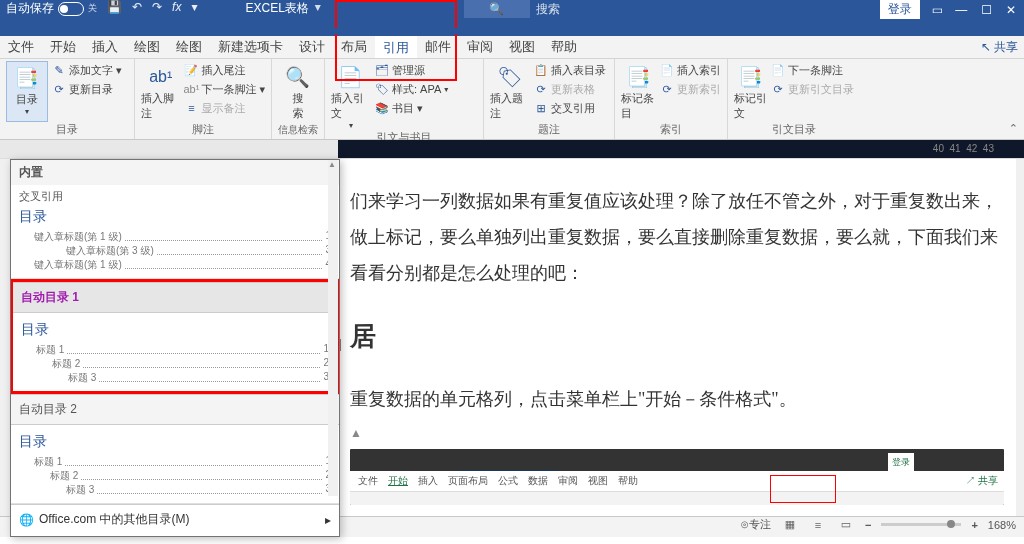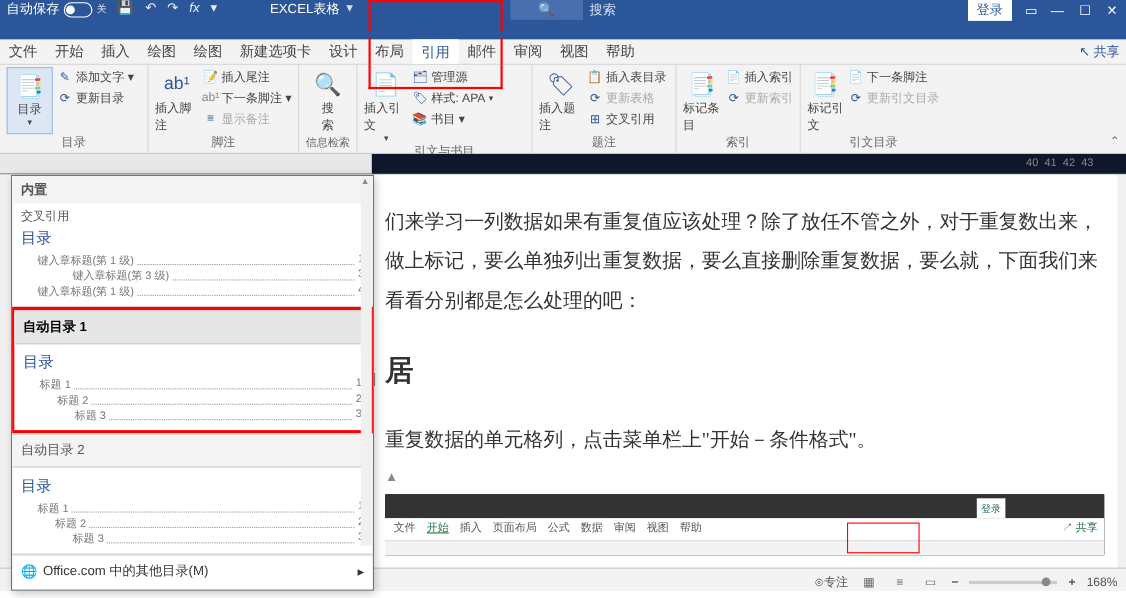--- a/index.html
+++ b/index.html
@@ -57,29 +57,29 @@
 .doc .col-handle{position:absolute;left:-5px;top:180px;width:8px;height:12px;background:#888}
 
 .dropdown{position:absolute;left:10px;top:0;width:328px;bottom:0;background:#fff;border:1px solid #737373;box-shadow:2px 2px 8px rgba(0,0,0,.25);font-size:12px;z-index:5;overflow:hidden}
 .dropdown .sec-head{background:#f4f4f4;padding:4px 8px;font-weight:bold;color:#555;font-size:12px}
 .dropdown .toc-preview{padding:4px 8px 6px;border-bottom:1px solid #e0e0e0;font-size:11px;color:#555}
 .dropdown .toc-title{color:#2b579a;font-size:14px;margin:4px 0}
 .dropdown .toc-line{display:flex;font-size:10px;color:#777;margin-left:15px}
 .dropdown .toc-line.l2{padding-left:16px}
 .dropdown .toc-line.l3{padding-left:32px}
 .dropdown .toc-line .dots{flex:1;border-bottom:1px dotted #999;margin:0 3px 3px}
-.dropdown .auto-head{background:#e6e6e6;padding:6px 8px;font-weight:bold;color:#000000;border-top:1px solid #ccc;border-bottom:1px solid #ccc}
+.dropdown .auto-head{background:#e6e6e6;padding:6px 8px;font-weight:bold;color:#a21caf;border-top:1px solid #ccc;border-bottom:1px solid #ccc}
 .dropdown .highlight-block{border:3px solid red;margin:0 -1px}
 .dropdown .menu{border-top:1px solid #ccc;padding:2px 0}
 .dropdown .menu div{padding:4px 8px;display:flex;align-items:center;gap:6px}
 .dropdown .menu div .mi{width:14px;text-align:center;color:#2b579a}
 .dropdown .scroll-hint{position:absolute;right:1px;top:0;bottom:40px;width:10px;background:#f0f0f0}
 .dropdown .scroll-hint::before{content:"▲";position:absolute;top:0;left:0;font-size:8px;color:#888}
 
-.status{height:20px;background:#f3f3f3;border-top:1px solid #c8c8c8;display:flex;align-items:flex-end;font-size:11px;color:#555;position:absolute;bottom:0;left:0;right:0}
+.status{height:20px;background:#f3f3f3;border-top:1px solid #c8c8c8;display:flex;align-items:flex-start;font-size:11px;color:#555;position:absolute;bottom:0;left:0;right:0}
 .status .right{margin-left:auto;display:flex;align-items:center;gap:10px;margin-right:8px}
 .status .viewbtn{width:18px;height:14px;color:#666;display:flex;align-items:center;justify-content:center}
 .status .slider{width:80px;height:3px;background:#ccc;position:relative}
 .status .slider::before{content:"";position:absolute;left:66px;top:-3px;width:8px;height:8px;background:#888;border-radius:50%}
 .status .right .plusminus{font-weight:bold}
 </style>
 </head>
 <body>
 
 <div class="titlebar">

